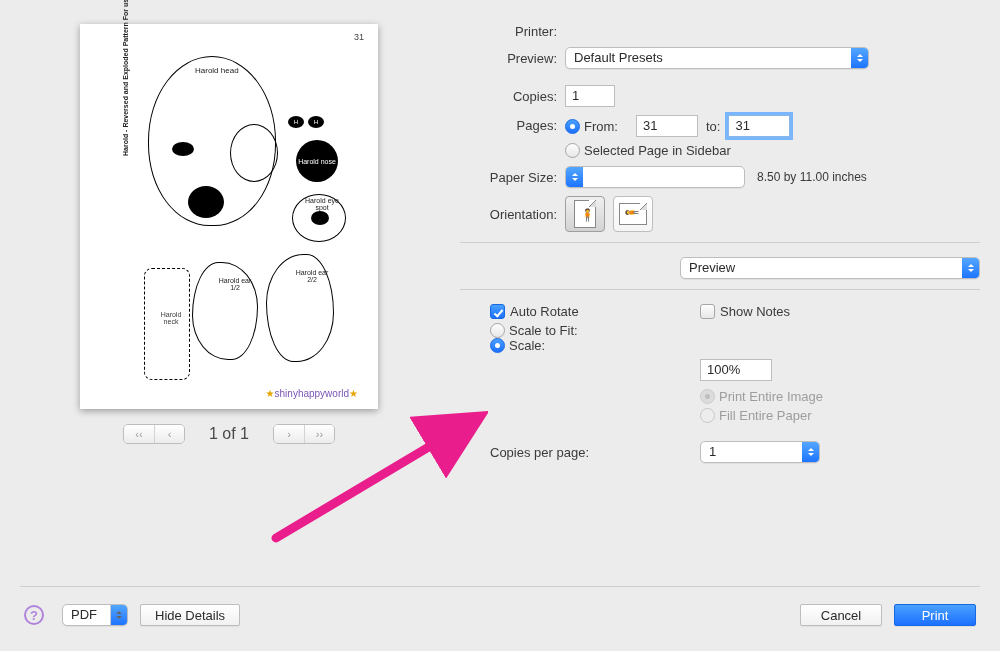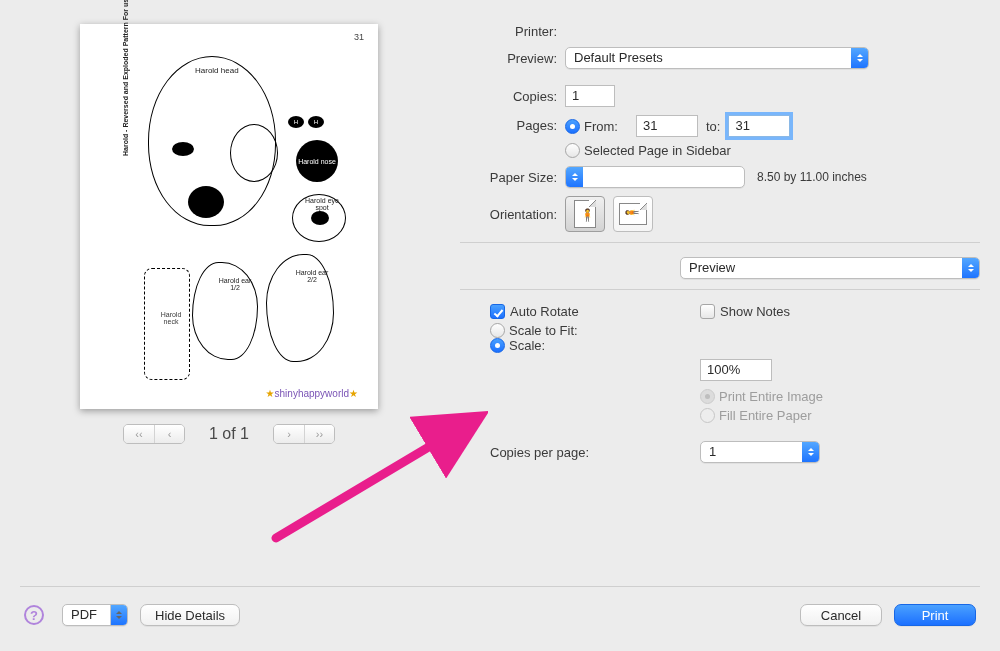--- a/index.html
+++ b/index.html
@@ -109,21 +109,21 @@
   .check.on::after{
     content:""; position:absolute;
     left:3px; top:5px; width:7px; height:3px;
     border-left:2px solid #fff; border-bottom:2px solid #fff;
     transform: rotate(-50deg);
   }
 
   .btn {
     display:inline-flex; align-items:center; justify-content:center;
     height:22px; padding:0 14px;
-    border:1px solid #bdbdbd; border-radius:7px;
+    border:1px solid #bdbdbd; border-radius:2px;
     background:linear-gradient(#ffffff,#f1f1f1);
     font-size:13px; color:#2a2a2a;
     box-shadow:0 1px 0 rgba(0,0,0,.05);
   }
   .btn.primary{
     background:linear-gradient(#4aa1ff,#1c70ff);
     border-color:#1767e6; color:#fff;
   }
   .lbl { color:#3a3a3a; }
   .dis { color:#9d9d9d; }

